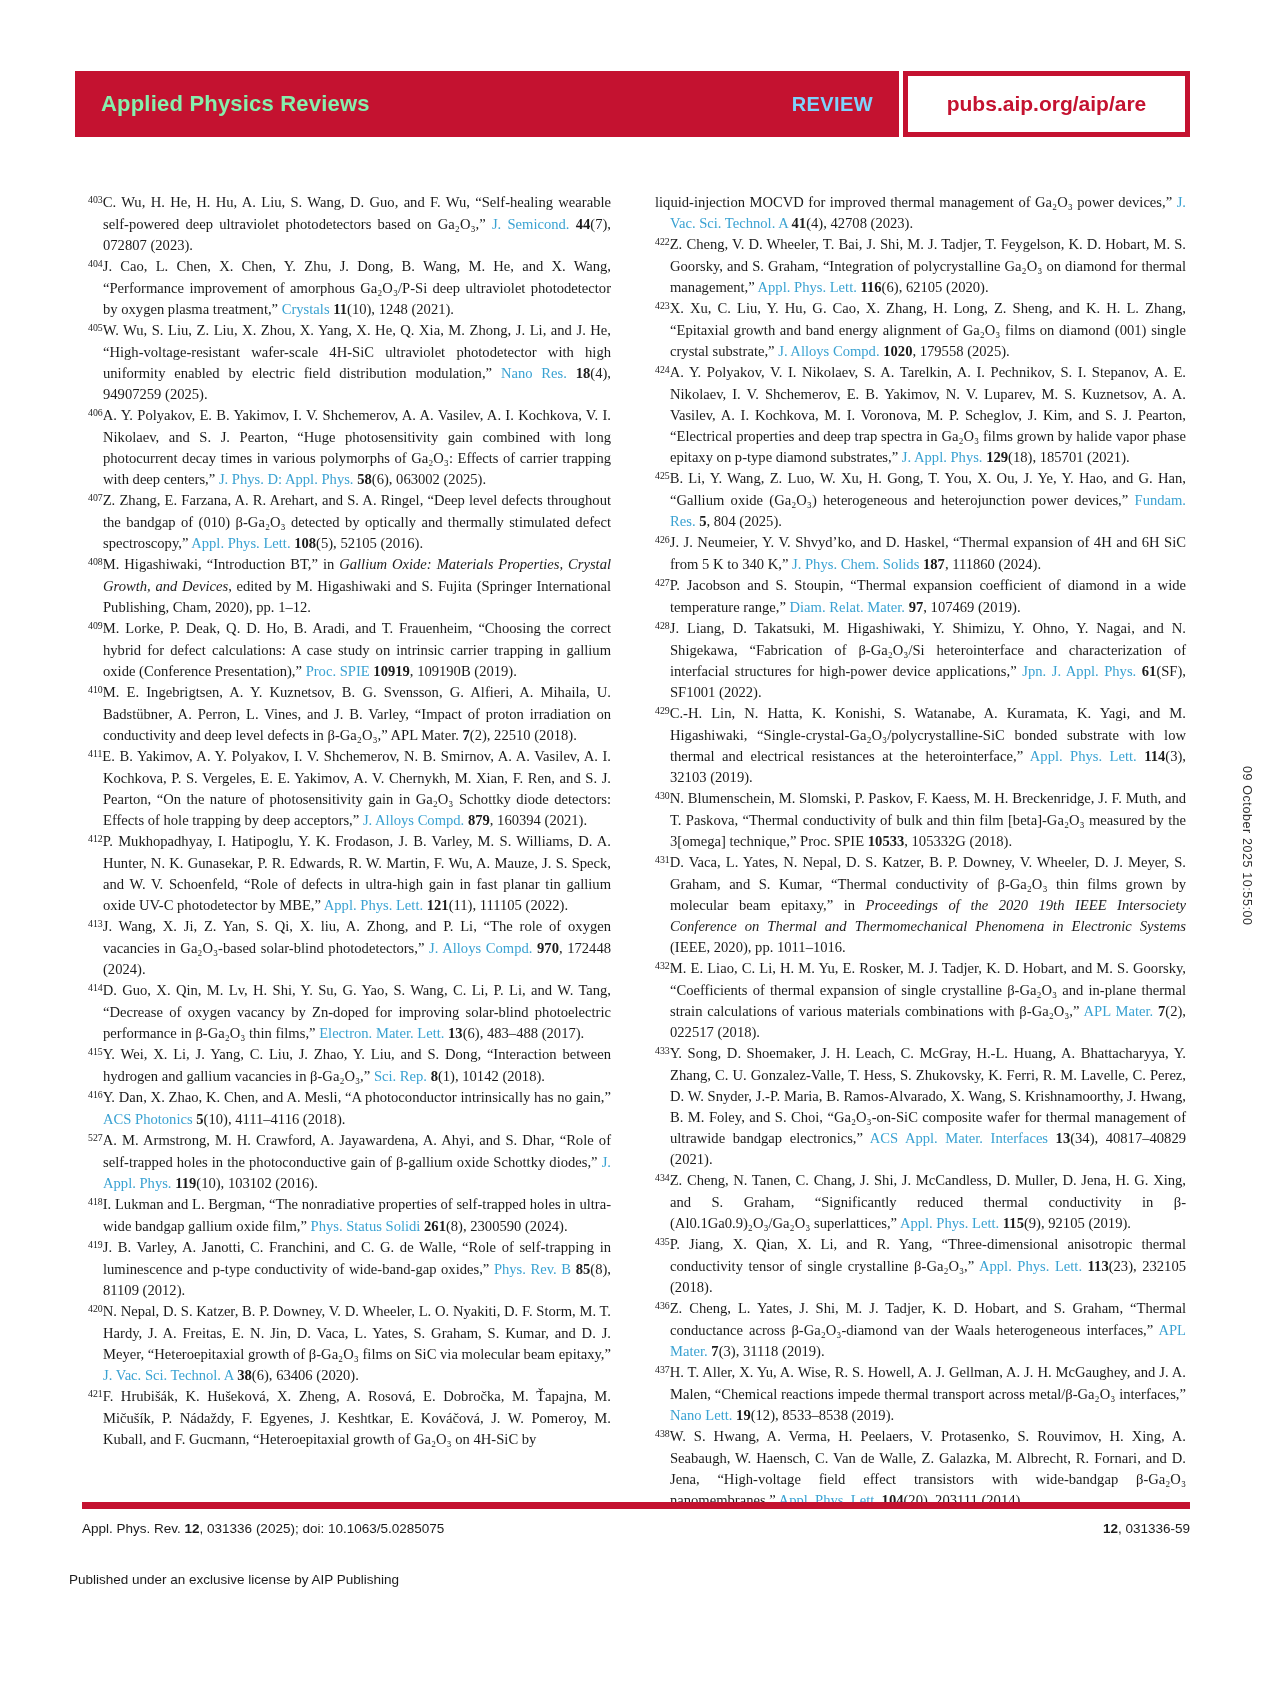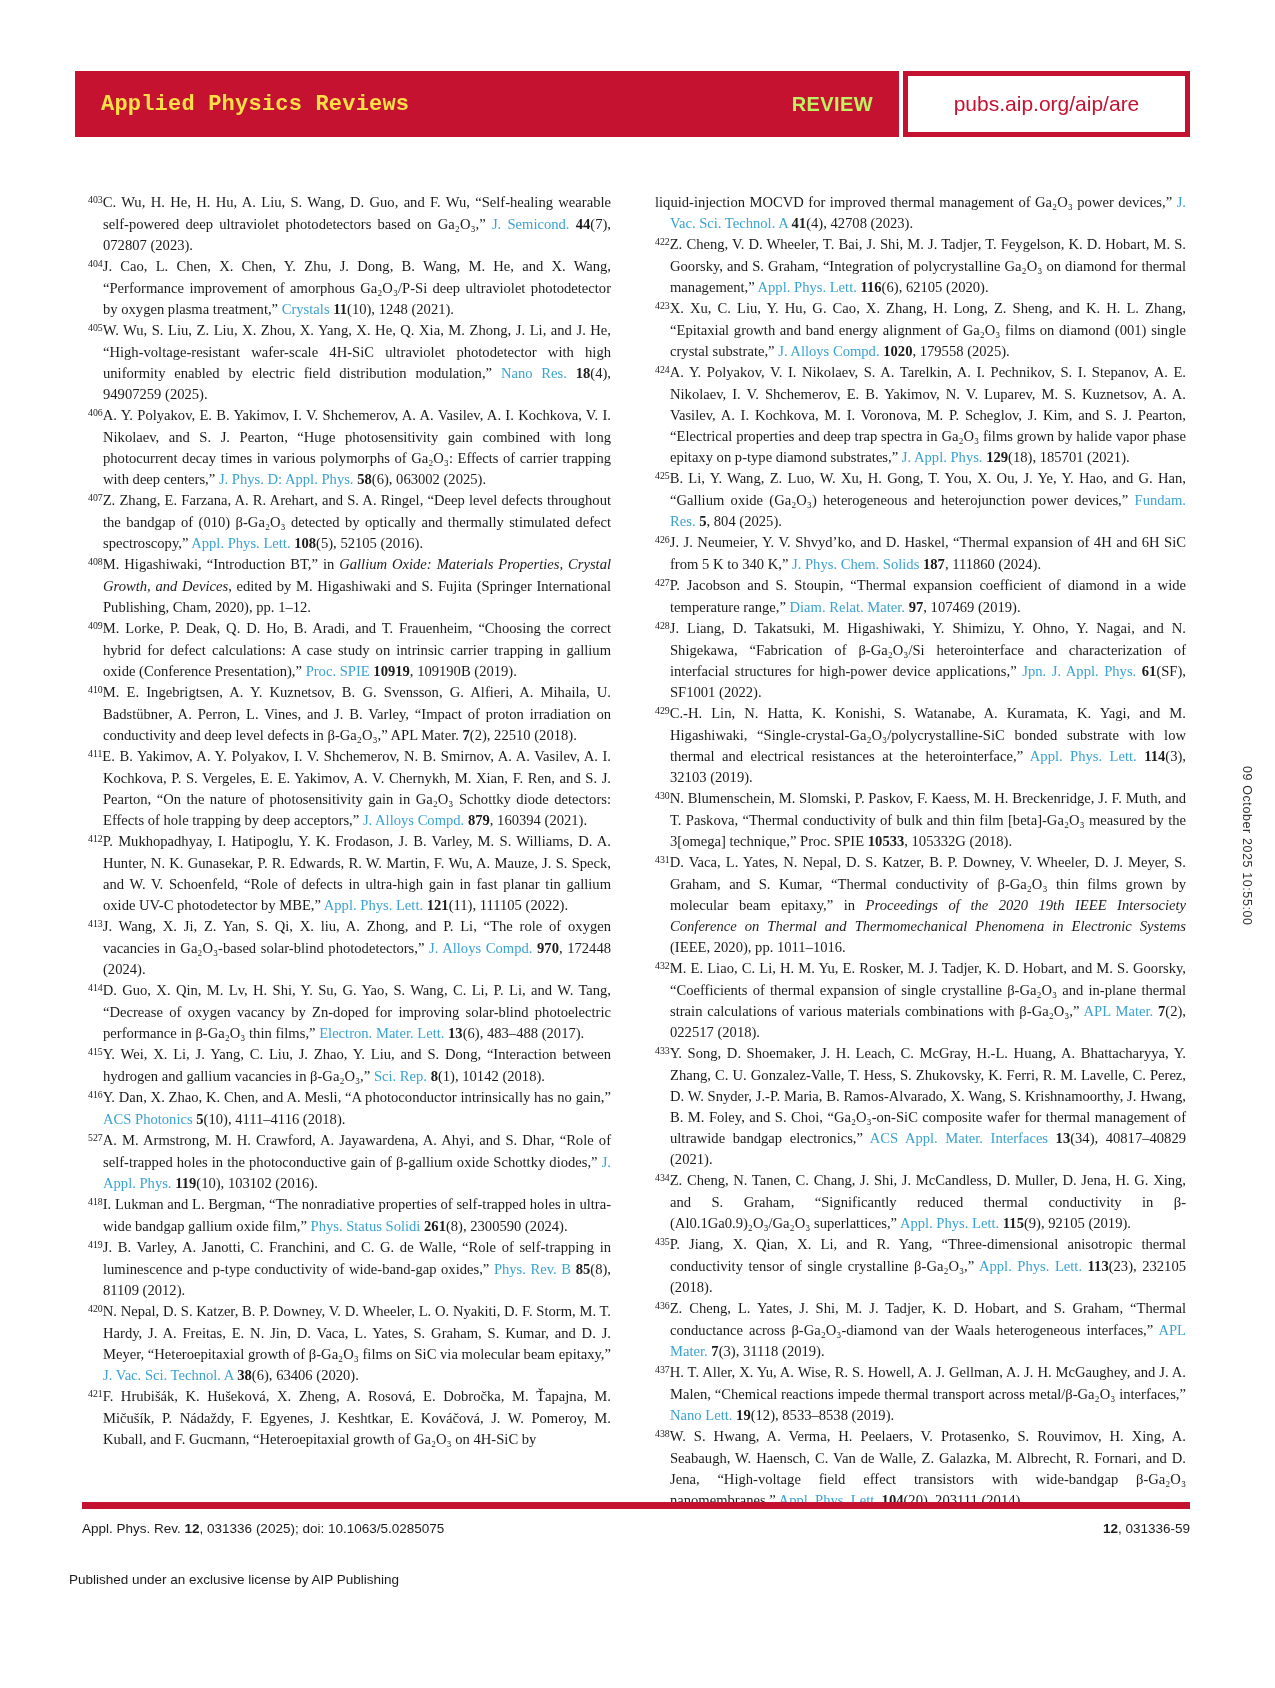--- a/index.html
+++ b/index.html
@@ -4,29 +4,29 @@
 <style>
   :root{ --red:#C41230; --link:#3aa2d2; --ink:#1b1b1b; }
   html,body{margin:0;padding:0;background:#fff;}
   .page{position:relative;width:1275px;height:1688px;background:#ffffff;overflow:hidden;
         font-family:"Liberation Serif","DejaVu Serif",serif;}
 
   
   .brand-bar{position:absolute;left:75px;top:71px;width:824px;height:66px;background:var(--red);
              display:flex;align-items:center;justify-content:space-between;
              padding:0 26px;box-sizing:border-box;}
-  .brand-title{color:#fde047;font-family:Liberation Mono, monospace;
+  .brand-title{color:#86efac;font-family:Liberation Sans, sans-serif;
                font-weight:bold;font-size:22px;letter-spacing:.2px;}
-  .brand-type{color:#bef264;font-family:"Liberation Sans","DejaVu Sans",sans-serif;
+  .brand-type{color:#7dd3fc;font-family:"Liberation Sans","DejaVu Sans",sans-serif;
               font-weight:bold;font-size:20px;letter-spacing:.4px;}
   .site-box{position:absolute;left:903px;top:71px;width:287px;height:66px;
             border:5px solid var(--red);box-sizing:border-box;background:#fff;
             display:flex;align-items:center;justify-content:center;}
   .site-url{color:var(--red);font-family:"Liberation Sans","DejaVu Sans",sans-serif;
-            font-weight:normal;font-size:21px;}
+            font-weight:bold;font-size:21px;}
 
   
   .col{position:absolute;top:192px;}
   #col-left{left:88px;width:523px;}
   #col-right{left:655px;width:531px;}
   .ref{margin:0;padding-left:15px;text-indent:-15px;text-align:justify;
        font-size:14.6px;line-height:21px;color:var(--ink);}
   .refnum{font-size:9.8px;vertical-align:baseline;position:relative;top:-4.5px;}
   .link{color:var(--link);}
   .vol{font-weight:bold;}

